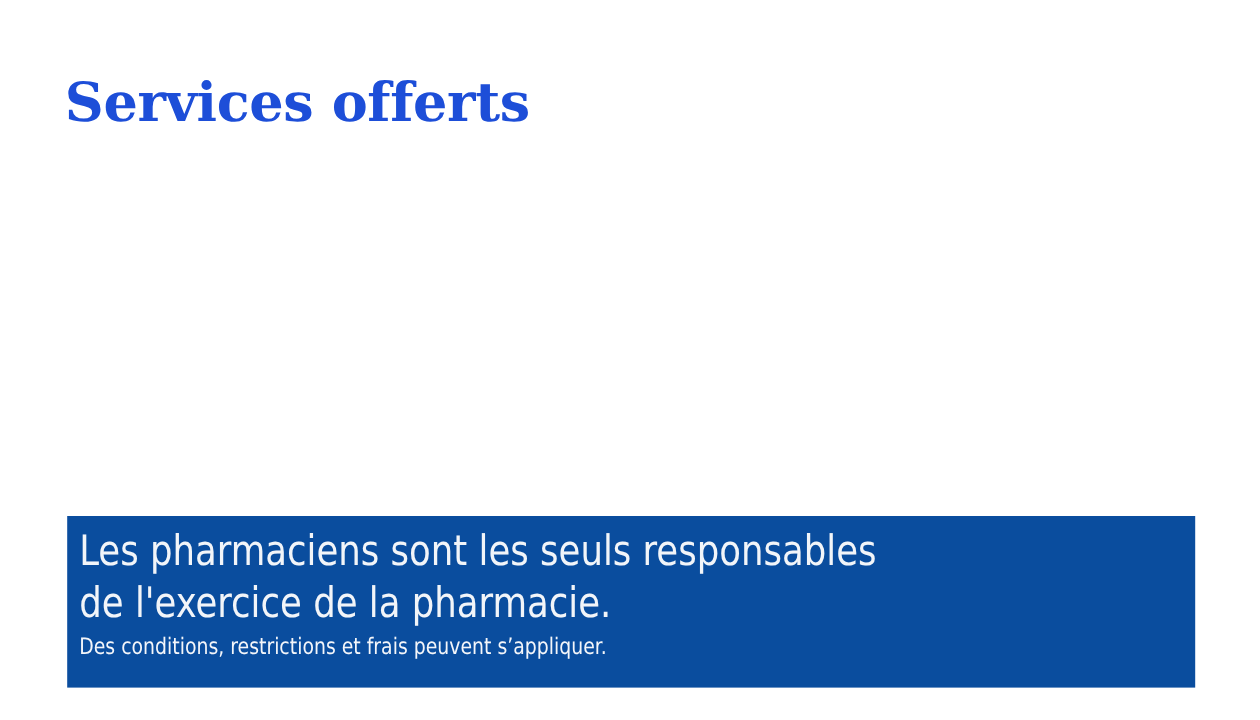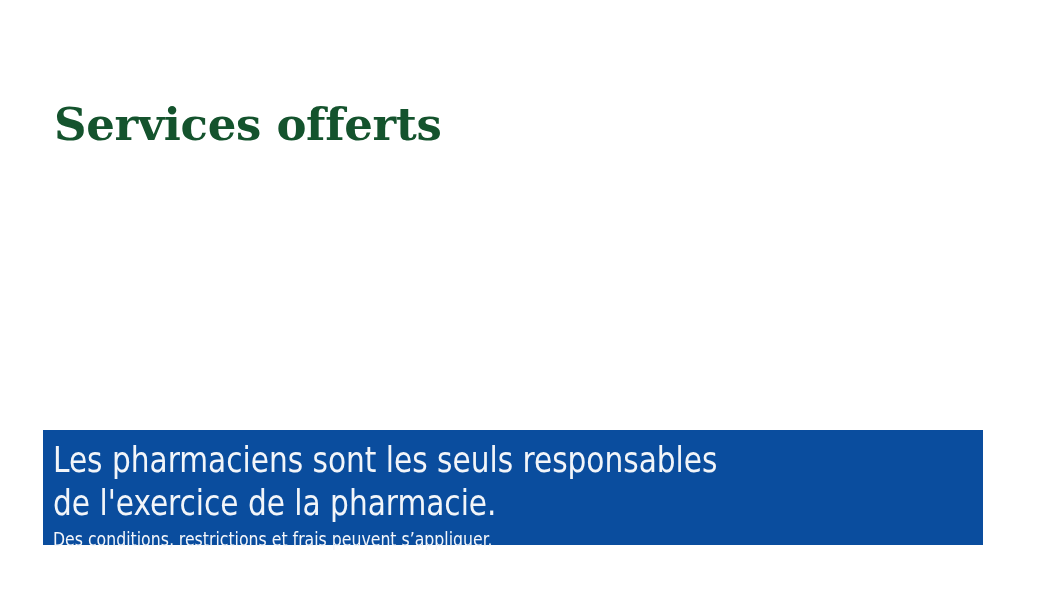--- a/index.html
+++ b/index.html
@@ -24,42 +24,41 @@
   
   .slide-title {
     position: absolute;
     left: 54px;
     top: 60px;
     font-family: "DejaVu Serif", "Liberation Serif", serif;
     font-weight: bold;
     font-size: 45px;
     line-height: 52px;
     letter-spacing: -0.3px;
-    color: #14532d;
+    color: #1d4ed8;
     white-space: nowrap;
-    margin-top: 39px;
   }
 
   
   .content-area {
     position: absolute;
     left: 56px;
     top: 130px;
     width: 940px;
     height: 295px;
     background: transparent;
   }
 
   
   .banner {
     position: absolute;
-    left: 43px;
+    left: 56px;
     top: 430px;
     width: 940px;
-    height: 115px;
+    height: 143px;
     background: #0A4D9E;
     box-sizing: border-box;
     padding: 9px 12px 8px 10px;
   }
 
   .banner-heading {
     font-family: "DejaVu Sans Condensed", "Liberation Sans Narrow", "Liberation Sans", sans-serif;
     font-weight: 300;
     font-size: 35px;
     line-height: 43px;

